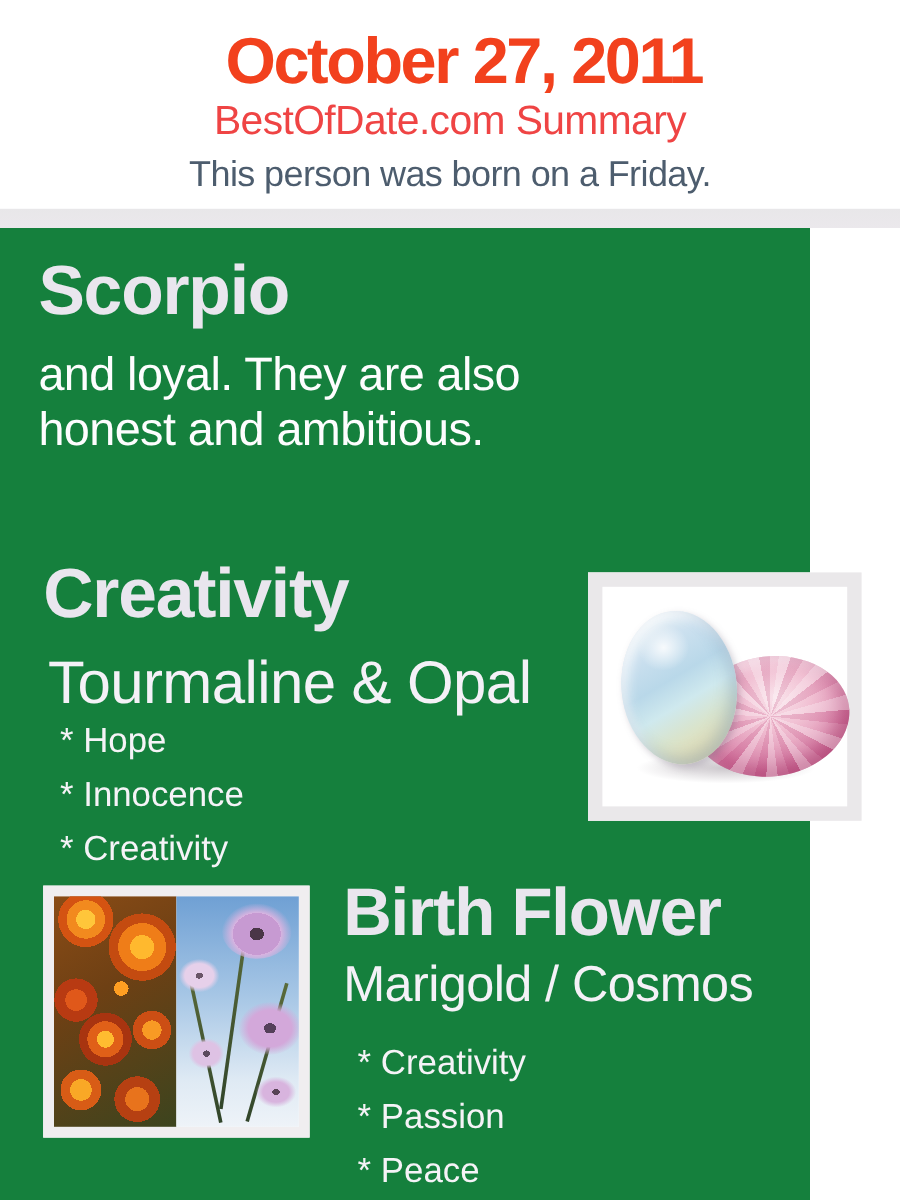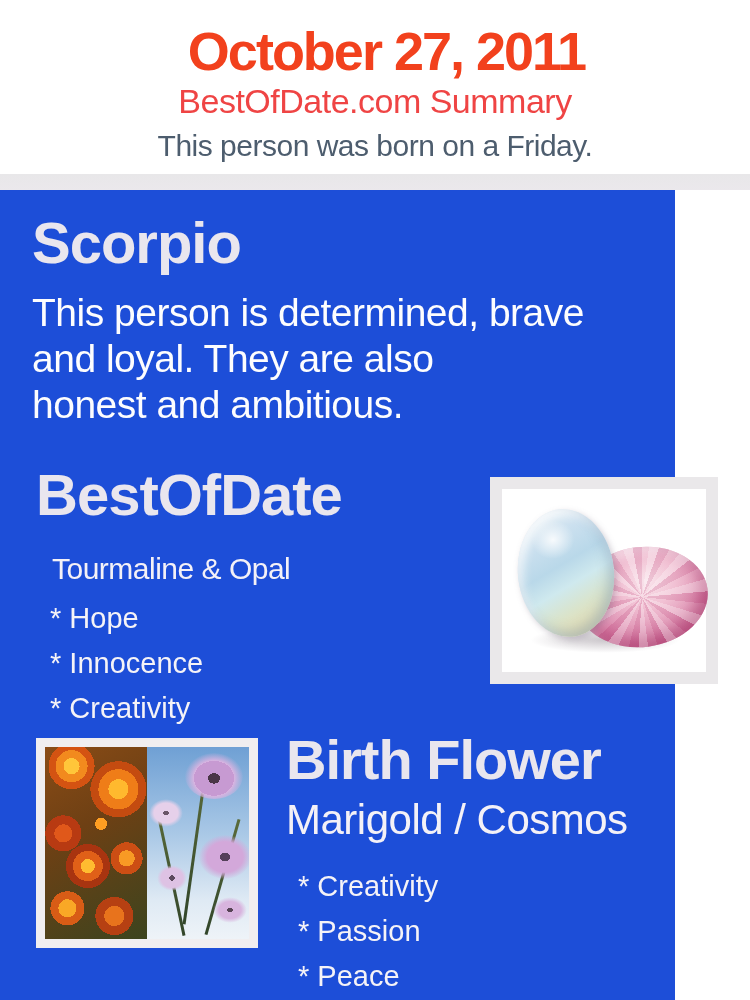--- a/index.html
+++ b/index.html
@@ -10,28 +10,28 @@
   .header{position:absolute;top:0;left:0;width:750px;height:174px;text-align:center;background:#ffffff;}
   .date-title{margin:0;padding-top:22px;font-size:54px;font-weight:bold;letter-spacing:-2px;color:#f2411d;line-height:1.1;padding-left:23px;}
   .site-title{margin:2px 0 0 0;font-size:34px;font-weight:400;letter-spacing:-0.5px;color:#ef4444;line-height:1.1;}
   .weekday-note{margin:8px 0 0 0;font-size:30px;font-weight:400;letter-spacing:-0.5px;color:#4d5d6e;line-height:1.1;}
 
   
   .divider-band{position:absolute;top:174px;left:0;width:750px;height:16px;
     background:linear-gradient(180deg,#e8e7e9 0%,#ebe8ec 100%);}
 
   
-  .purple{position:absolute;top:190px;left:0;width:675px;height:810px;background:#1d4ed8;}
+  .purple{position:absolute;top:190px;left:0;width:675px;height:810px;background:#15803d;}
 
   .h-big{position:absolute;margin:0;font-weight:bold;color:#e9e6ee;letter-spacing:-1px;line-height:1.15;}
   .zodiac-title{left:32px;top:20px;font-size:58px;}
   .zodiac-desc{position:absolute;left:32px;top:100px;margin:0;font-size:39px;line-height:46px;color:#fdfdfe;letter-spacing:-0.5px;}
 
   .birthstone-title{left:36px;top:272px;font-size:58px;}
-  .birthstone-names{position:absolute;left:36px;top:346px;margin:16px;font-size:30px;color:#f4f1f7;letter-spacing:-0.5px;}
+  .birthstone-names{position:absolute;left:36px;top:346px;margin:4px;font-size:50px;color:#f4f1f7;letter-spacing:-0.5px;}
   .trait{position:absolute;margin:16px;font-size:29px;color:#f5f3f7;letter-spacing:0;}
   .bs-t0{left:34px;top:396px;}
   .bs-t1{left:34px;top:441px;}
   .bs-t2{left:34px;top:486px;}
 
   .flower-title{left:286px;top:538px;font-size:56px;}
   .flower-names{position:absolute;left:286px;top:606px;margin:0;font-size:42px;color:#f4f1f7;letter-spacing:-0.5px;}
   .fl-t0{left:282px;top:664px;}
   .fl-t1{left:282px;top:709px;}
   .fl-t2{left:282px;top:754px;}
@@ -97,26 +97,25 @@
     <div class="site-title">BestOfDate.com Summary</div>
     <div class="weekday-note">This person was born on a Friday.</div>
   </div>
 
   <div class="divider-band"></div>
 
   <div class="purple">
 
     <h2 class="h-big zodiac-title">Scorpio</h2>
     <div class="zodiac-desc">
-      <div>This person is determined, brave</div>
       <div>and loyal. They are also</div>
       <div>honest and ambitious.</div>
     </div>
 
-    <h2 class="h-big birthstone-title">BestOfDate</h2>
+    <h2 class="h-big birthstone-title">Creativity</h2>
     <div class="birthstone-names">Tourmaline &amp; Opal</div>
     <div class="trait bs-t0">* Hope</div>
     <div class="trait bs-t1">* Innocence</div>
     <div class="trait bs-t2">* Creativity</div>
 
     <div class="gem-box">
       <div class="gem-shadow"></div>
       <div class="tourmaline"></div>
       <div class="opal"></div>
     </div>

